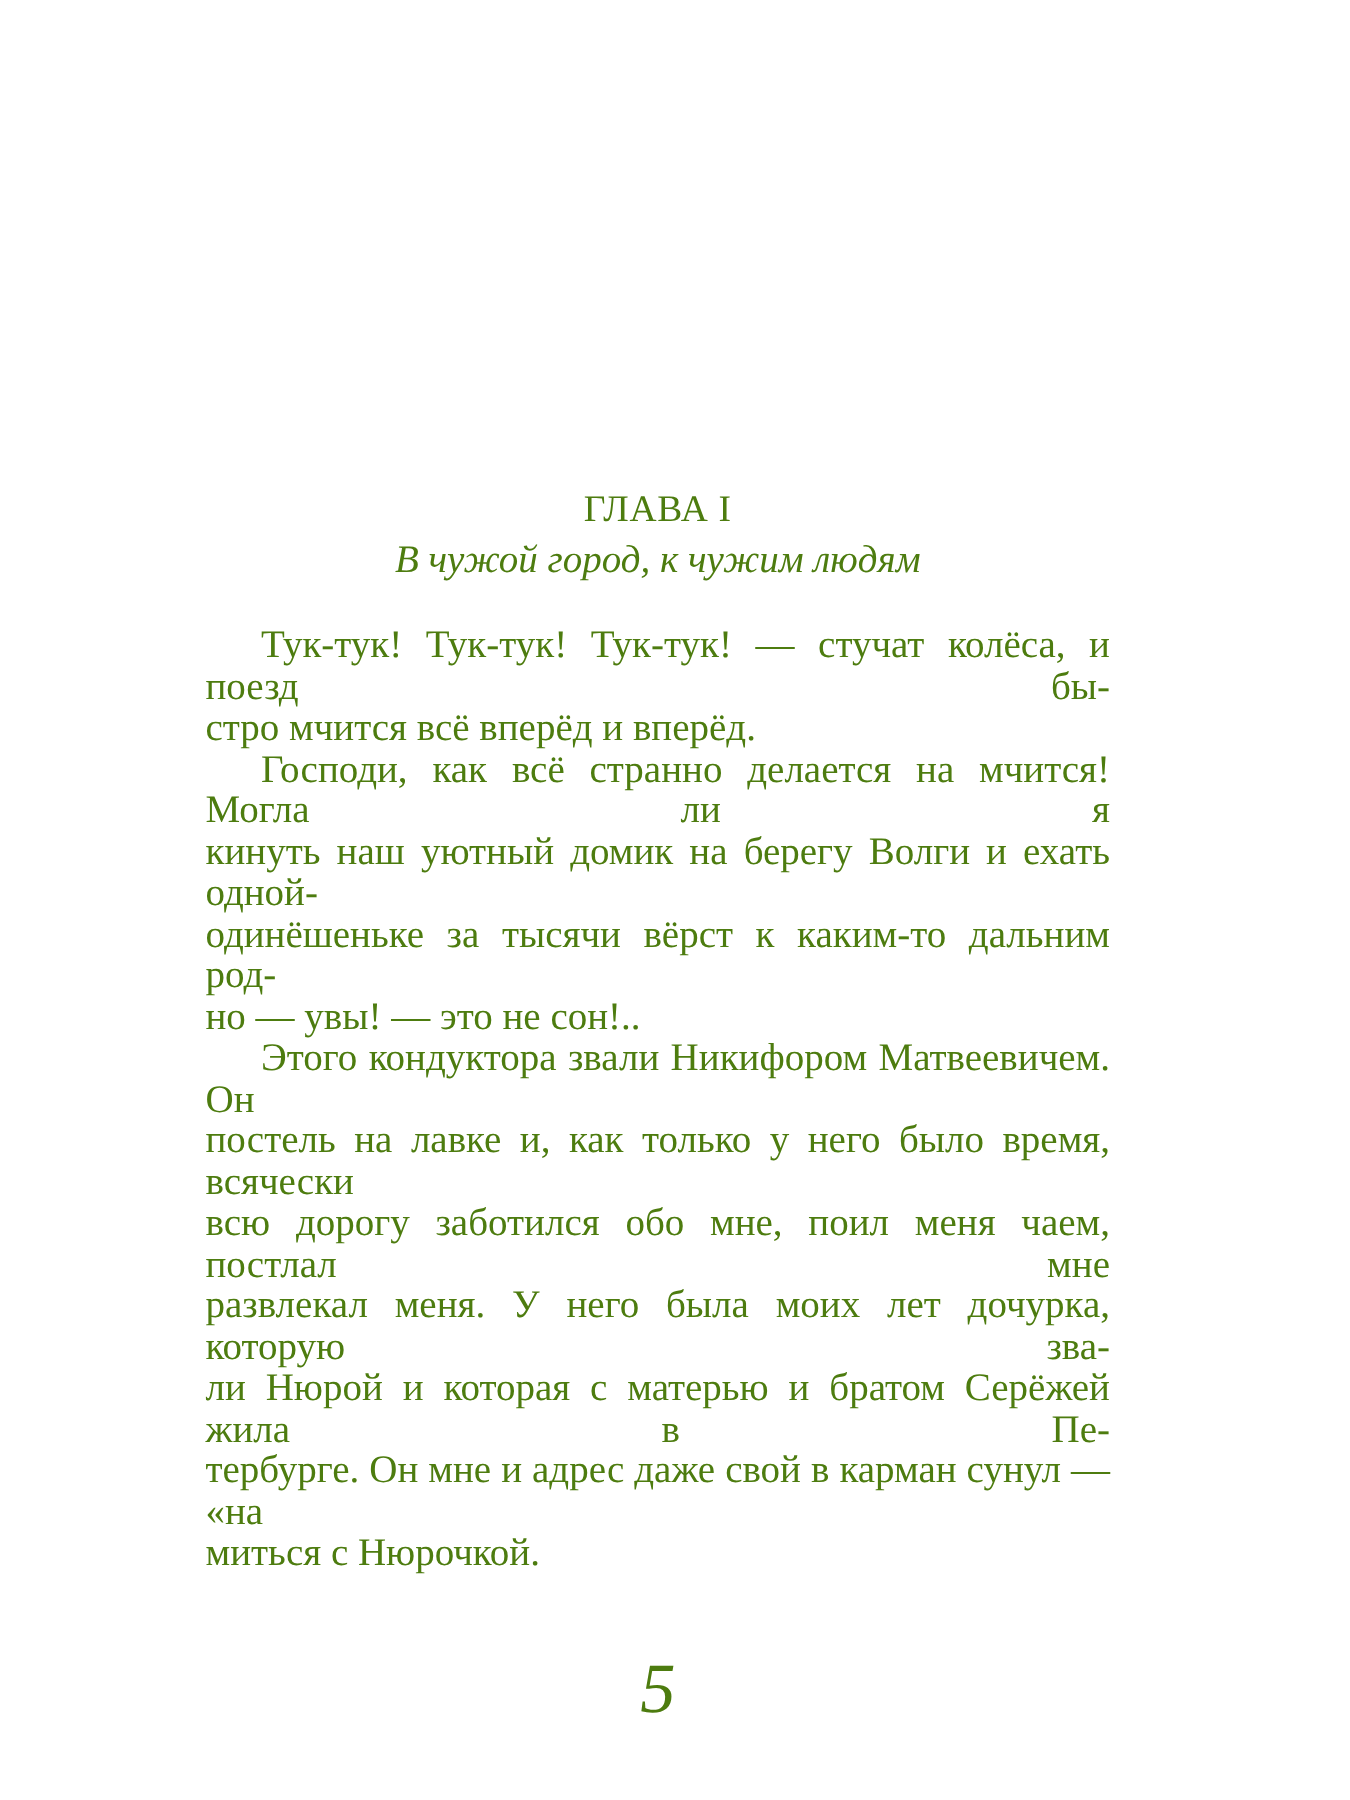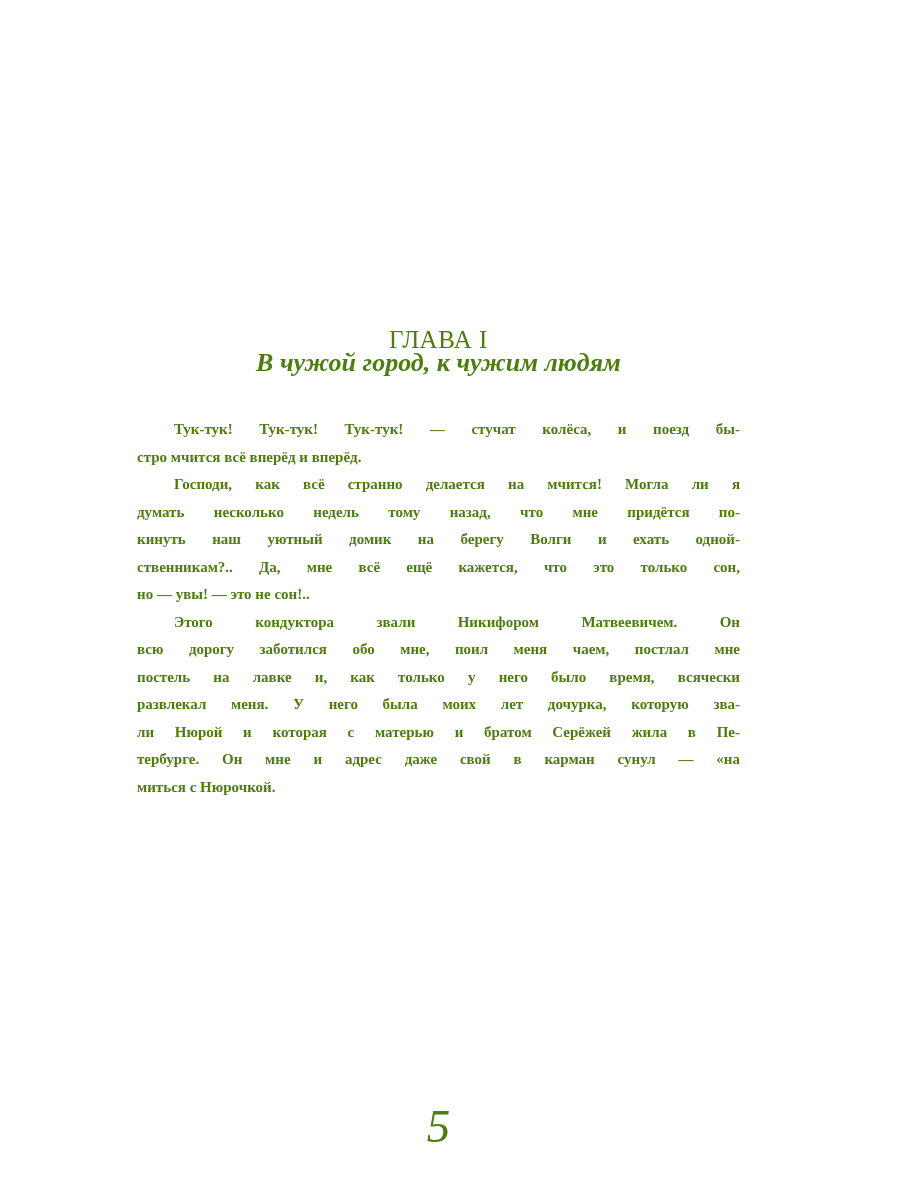--- a/index.html
+++ b/index.html
@@ -24,32 +24,31 @@
   }
   .chapter-heading {
     top: 326px;
     text-align: center;
     font-size: 25px;
     line-height: 28px;
     letter-spacing: 0.5px;
     font-weight: 400;
   }
   .chapter-subtitle {
-    top: 347px;
+    top: 357px;
     text-align: center;
     font-style: italic;
     font-size: 26px;
     line-height: 32px;
-    font-weight: 700;
+    font-weight: 400;
   }
   .body-text {
     top: 416px;
-    font-size: 15px;
+    font-size: 26px;
     line-height: 27.5px;
-    font-weight: bold;
   }
   .paragraph {
     margin: 0;
     padding: 0;
   }
   .line {
     text-align: justify;
     text-align-last: justify;
     text-justify: inter-word;
     white-space: normal;
@@ -78,29 +77,28 @@
 
   <div class="textblock chapter-subtitle">В чужой город, к чужим людям</div>
 
   <div class="textblock body-text">
       <div class="paragraph">
         <div class="line first">Тук-тук! Тук-тук! Тук-тук! — стучат колёса, и поезд бы-</div>
         <div class="line last">стро мчится всё вперёд и вперёд.</div>
       </div>
       <div class="paragraph">
         <div class="line first">Господи, как всё странно делается на мчится! Могла ли я</div>
-        <div class="line">думать несколько недель тому назад, что мне придётся по-</div>
         <div class="line">кинуть наш уютный домик на берегу Волги и ехать одной-</div>
-        <div class="line">ственникам?.. Да, мне всё ещё кажется, что это только сон,</div>
+        <div class="line">одинёшеньке за тысячи вёрст к каким-то дальним род-</div>
         <div class="line last">но — увы! — это не сон!..</div>
       </div>
       <div class="paragraph">
         <div class="line first">Этого кондуктора звали Никифором Матвеевичем. Он</div>
+        <div class="line">постель на лавке и, как только у него было время, всячески</div>
         <div class="line">всю дорогу заботился обо мне, поил меня чаем, постлал мне</div>
-        <div class="line">постель на лавке и, как только у него было время, всячески</div>
         <div class="line">развлекал меня. У него была моих лет дочурка, которую зва-</div>
         <div class="line">ли Нюрой и которая с матерью и братом Серёжей жила в Пе-</div>
         <div class="line">тербурге. Он мне и адрес даже свой в карман сунул — «на</div>
         <div class="line last">миться с Нюрочкой.</div>
       </div>
     </div>
 
   <div class="textblock page-number">5</div>
 
 </div>

